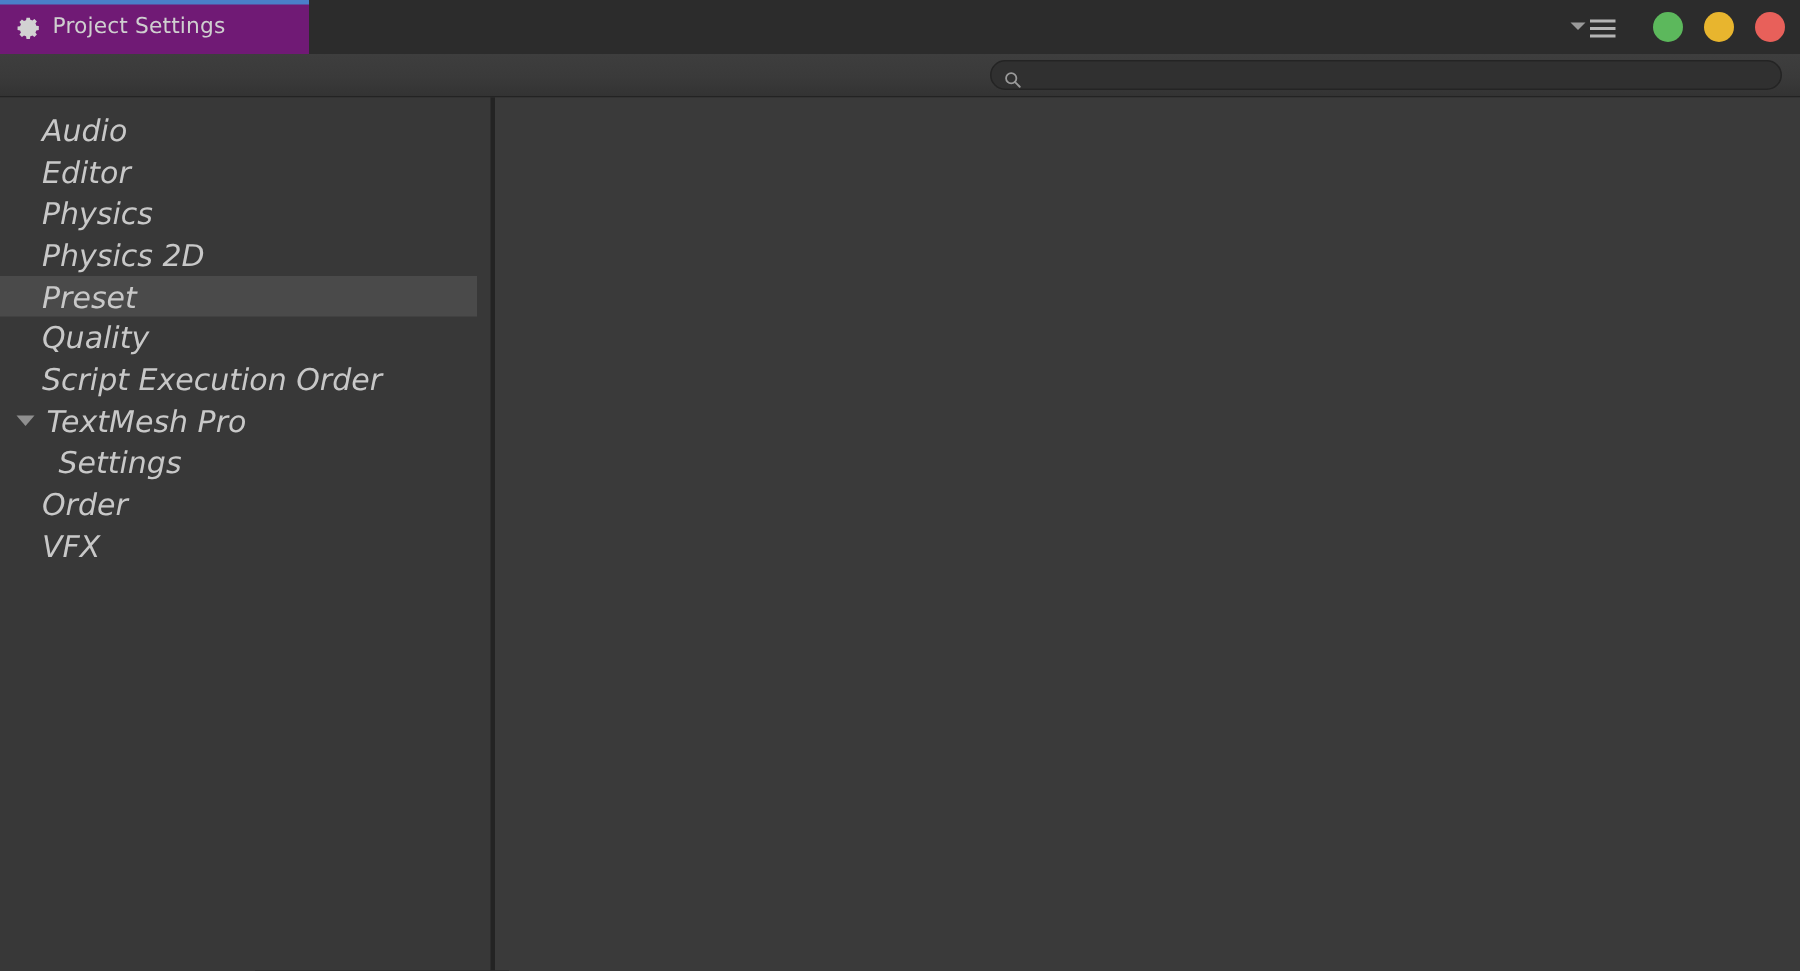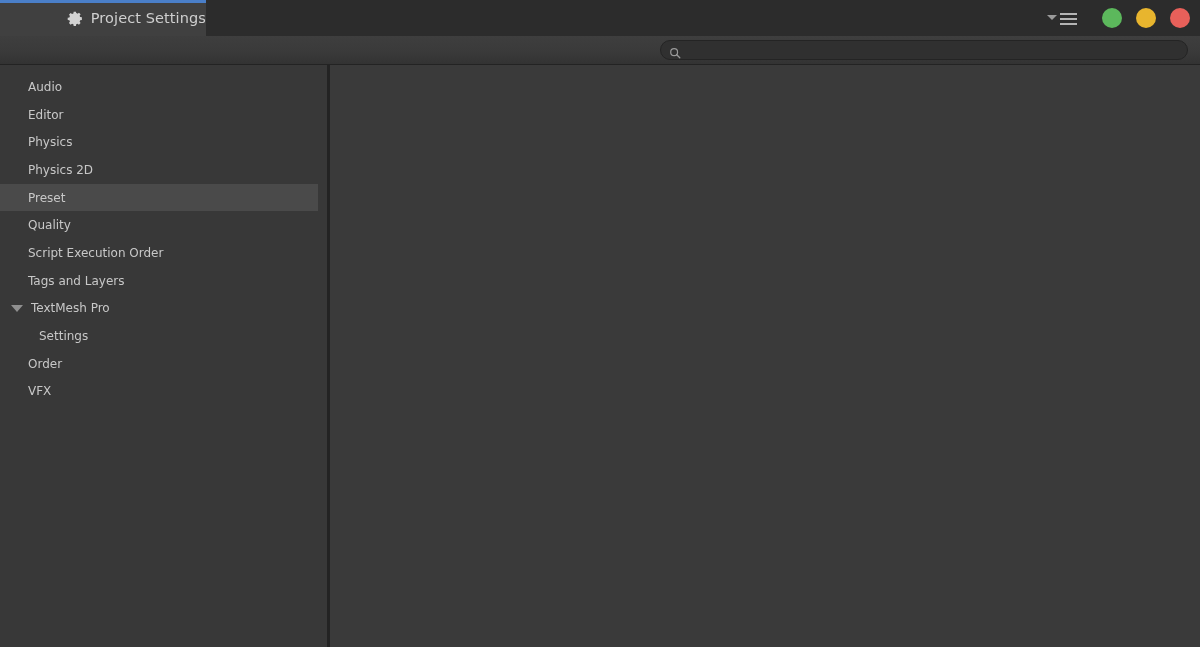--- a/index.html
+++ b/index.html
@@ -28,25 +28,24 @@
     width: 1200px;
     height: 36px;
     background: #2c2c2c;
   }
 
   .tab {
     position: absolute;
     top: 0; left: 0;
     width: 206px;
     height: 36px;
-    background: #404040;
+    background: #701a75;
     display: flex;
     align-items: center;
     padding-left: 11px;
-    justify-content: flex-end;
   }
 
   .tab-accent {
     position: absolute;
     top: 0; left: 0;
     width: 206px;
     height: 3px;
     background: #4a7fc9;
   }
 
@@ -208,24 +207,25 @@
   }
 
   .tree-row .foldout .arrow {
     width: 0; height: 0;
     border-left: 6px solid transparent;
     border-right: 6px solid transparent;
     border-top: 7px solid #8f8f8f;
   }
 
   .tree-row .label {
-    font-size: 12px;
+    font-size: 20px;
     color: #c8c8c8;
     white-space: nowrap;
     line-height: 1;
+    font-style: italic;
   }
 
   .tree-row[data-depth="0"] .label { margin-left: 5px; }
   .tree-row[data-depth="0"].no-arrow .label { margin-left: 28px; }
   .tree-row[data-depth="1"] .label { margin-left: 39px; }
 </style>
 </head>
 <body>
 
 <div id="app">
@@ -287,23 +287,20 @@
         </div>
         <div class="tree-row selected no-arrow" data-depth="0">
           <span class="label">Preset</span>
         </div>
         <div class="tree-row no-arrow" data-depth="0">
           <span class="label">Quality</span>
         </div>
         <div class="tree-row no-arrow" data-depth="0">
           <span class="label">Script Execution Order</span>
         </div>
-        <div class="tree-row no-arrow" data-depth="0">
-          <span class="label">Tags and Layers</span>
-        </div>
         <div class="tree-row" data-depth="0">
           <span class="foldout">
             <span class="arrow"></span>
           </span>
           <span class="label">TextMesh Pro</span>
         </div>
         <div class="tree-row" data-depth="1">
           <span class="label">Settings</span>
         </div>
         <div class="tree-row no-arrow" data-depth="0">

